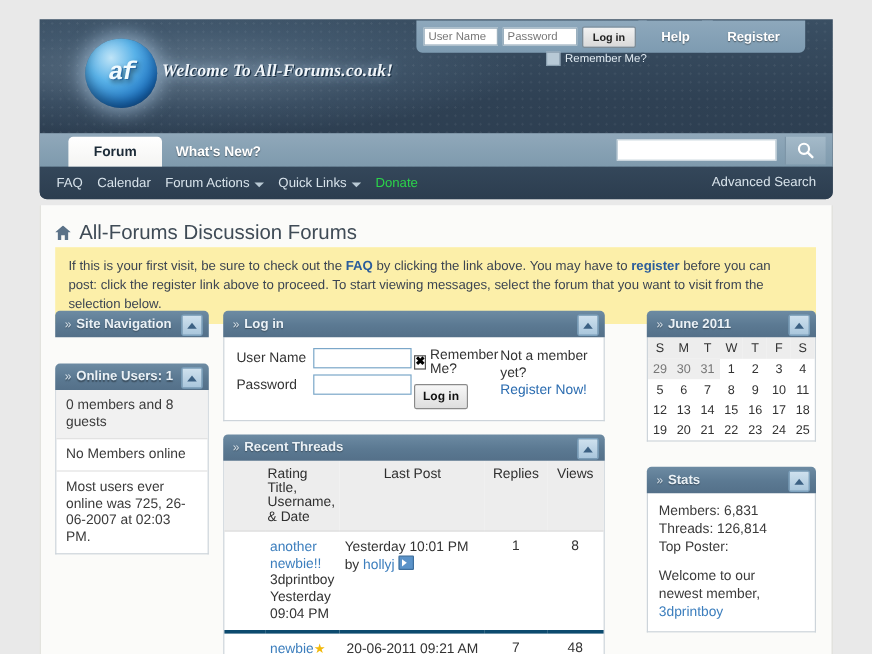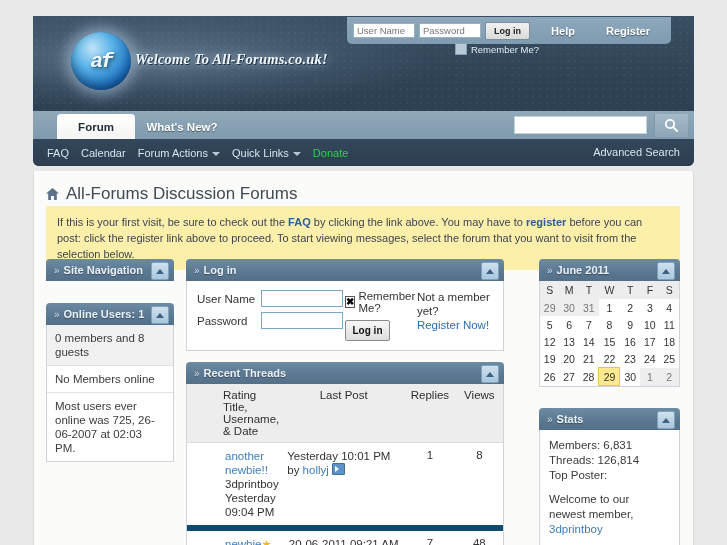--- a/index.html
+++ b/index.html
@@ -217,21 +217,21 @@
     width:92px;text-align:left;font-size:11.5px;color:#333;line-height:14px;
   }
   .lg-notmember a{color:#2b6cb0;text-decoration:none;cursor:pointer;}
 
   
   table.rt{width:100%;border-collapse:collapse;font-size:11.5px;}
   table.rt th{
     background:#ededed;color:#2f2f2f;font-weight:normal;
     padding:5px 4px;vertical-align:top;border-bottom:1px solid #dcdcdc;
   }
-  table.rt td{padding:6px 4px;vertical-align:top;border-bottom:6px solid #0c4a6e;}
+  table.rt td{padding:6px 4px;vertical-align:top;border-bottom:3px solid #0c4a6e;}
   .th-title{width:110px;text-align:left;padding-left:36px !important;}
   .th-rating{display:block;text-align:left;padding-right:14px;}
   .th-last{width:118px;text-align:center;}
   .th-rep{width:44px;text-align:center;}
   .th-views{width:40px;text-align:center;}
   .td-title{line-height:14px;}
   .td-title a{color:#3c7ebd;text-decoration:none;cursor:pointer;}
   .td-title .meta{color:#333;}
   .td-last{text-align:left;line-height:14px;color:#333;}
   .td-last a{color:#3c7ebd;text-decoration:none;}
@@ -517,29 +517,20 @@
                 </tr>
                 <tr>
                   <td>19</td>
                   <td>20</td>
                   <td>21</td>
                   <td>22</td>
                   <td>23</td>
                   <td>24</td>
                   <td>25</td>
                 </tr>
-                <tr>
-                  <td>26</td>
-                  <td>27</td>
-                  <td>28</td>
-                  <td class="today">29</td>
-                  <td>30</td>
-                  <td class="off">1</td>
-                  <td class="off">2</td>
-                </tr>
               </tbody>
           </table>
         </div>
       </div>
 
       <div class="block" style="margin-top:21px;">
         <div class="blk-head">
           <span class="raq">»</span>
           <span>Stats</span>
           <span class="collapse">

